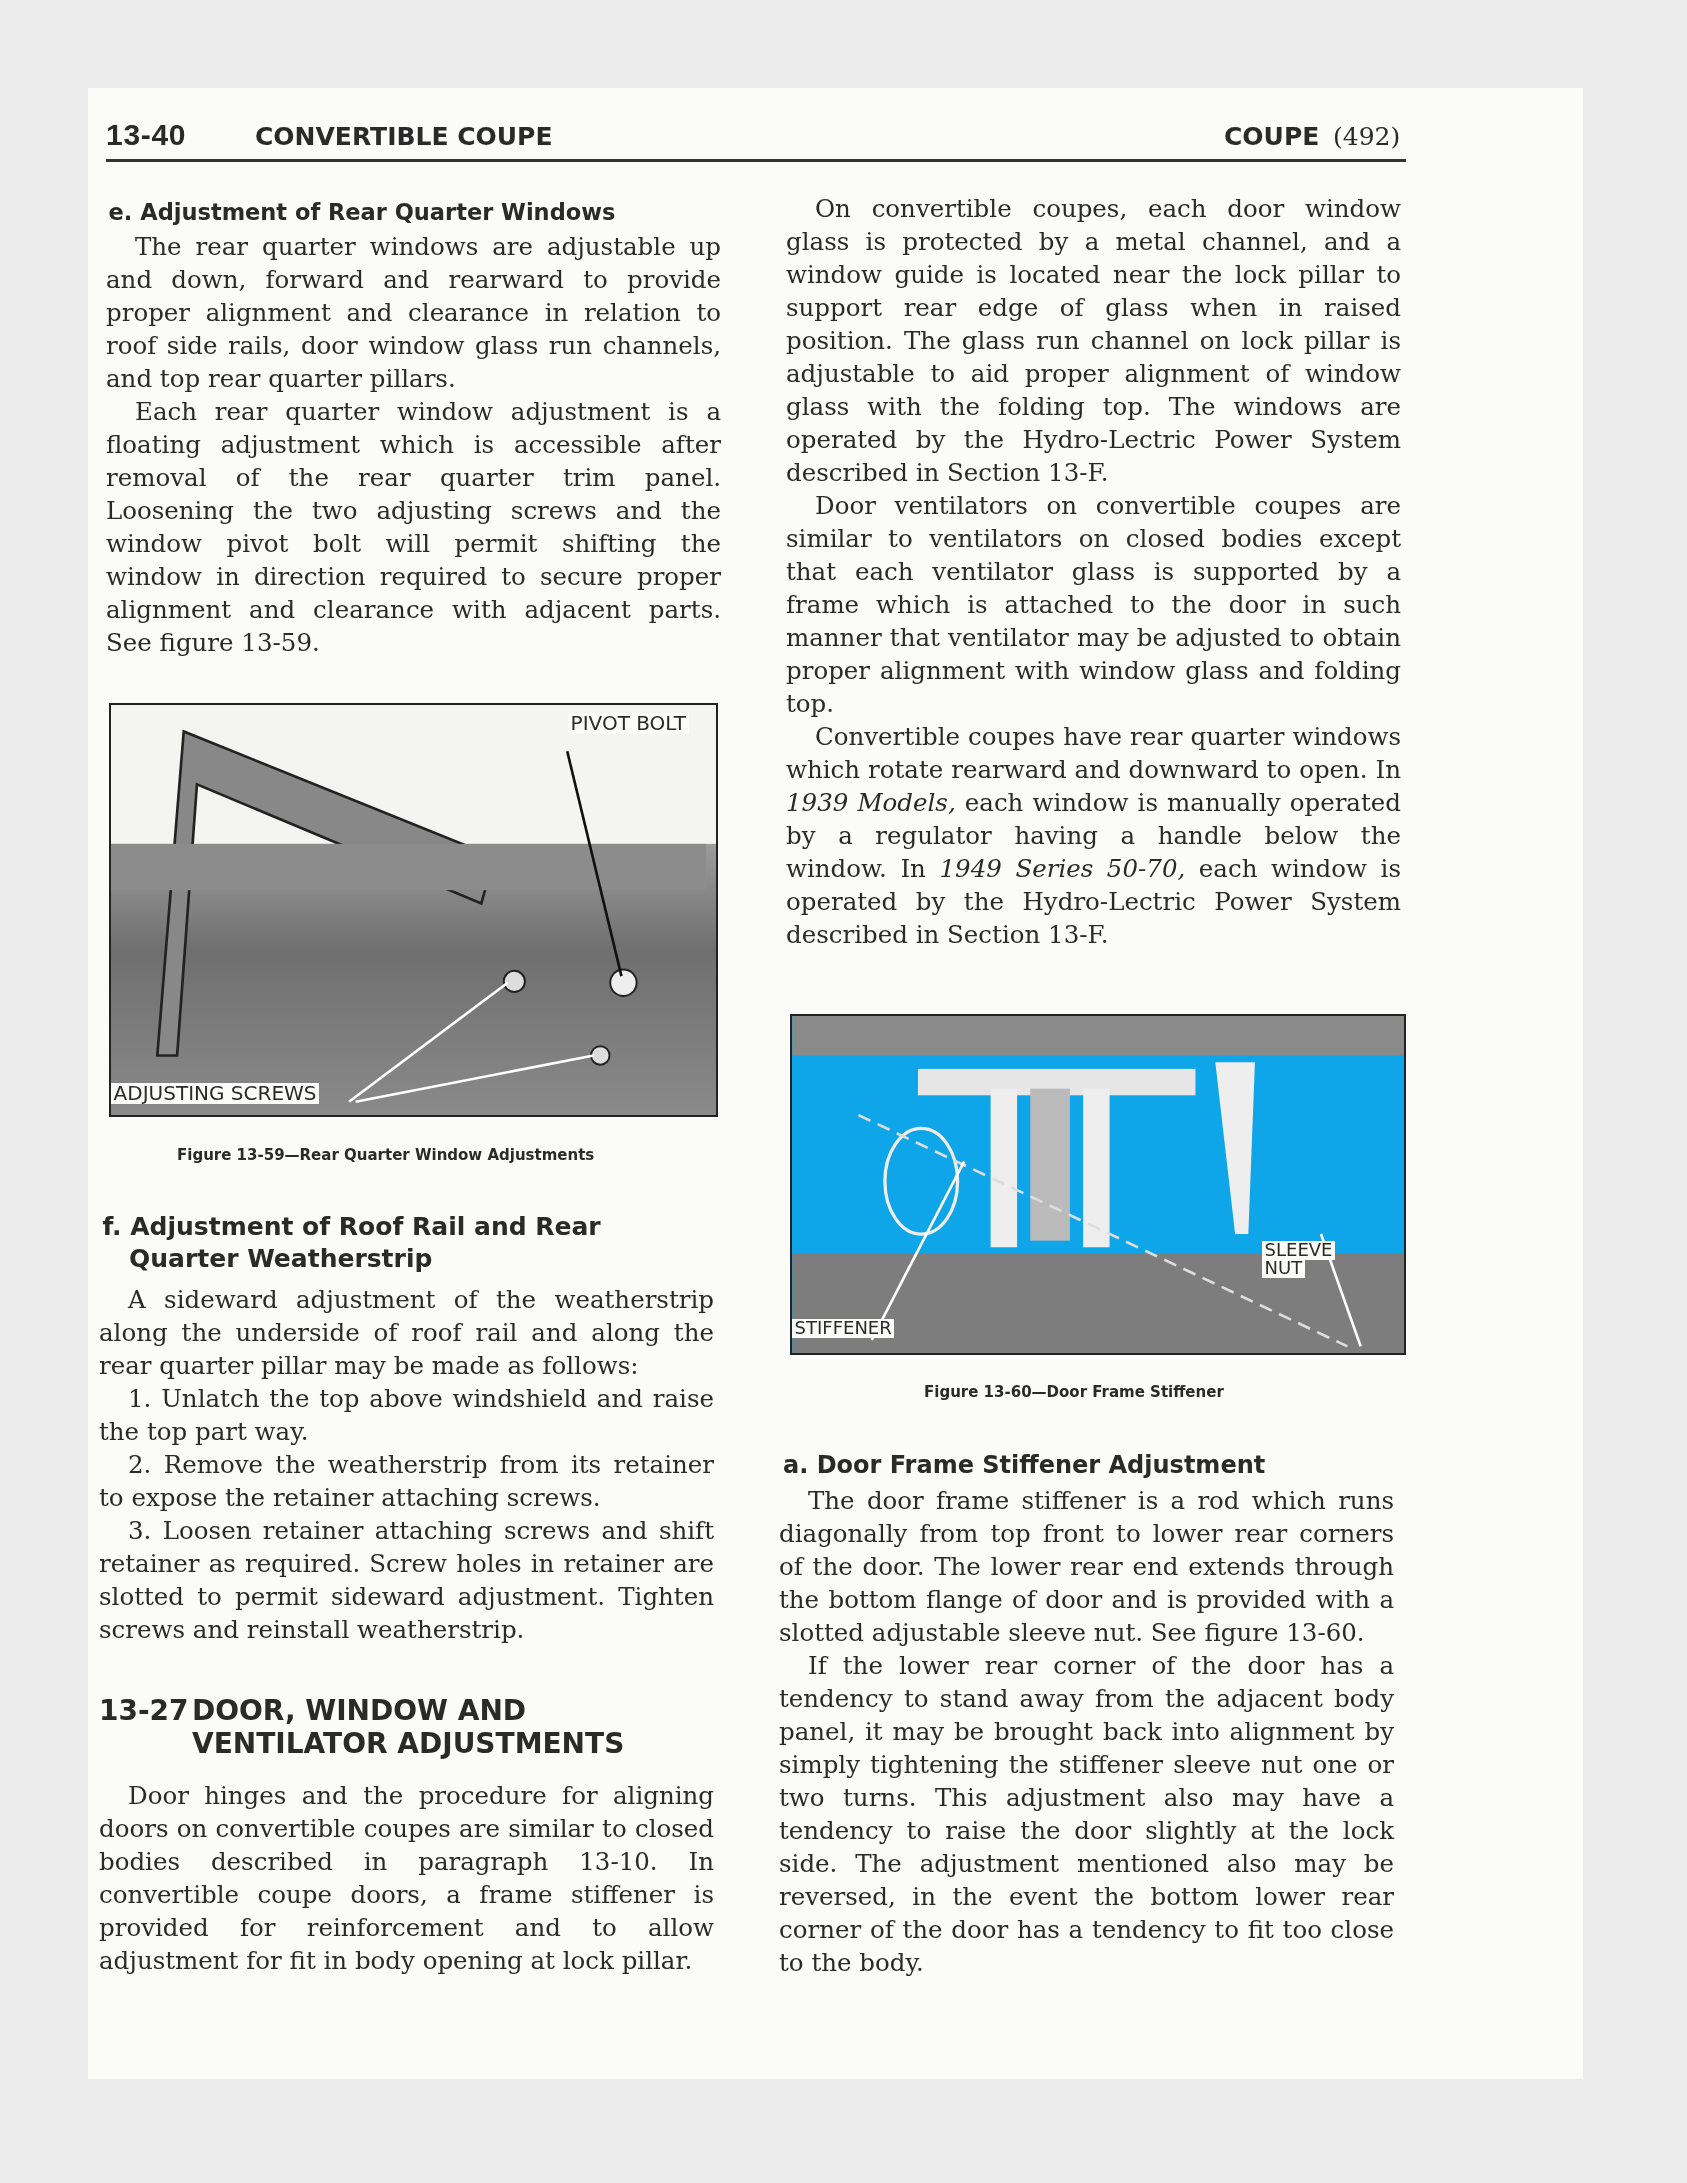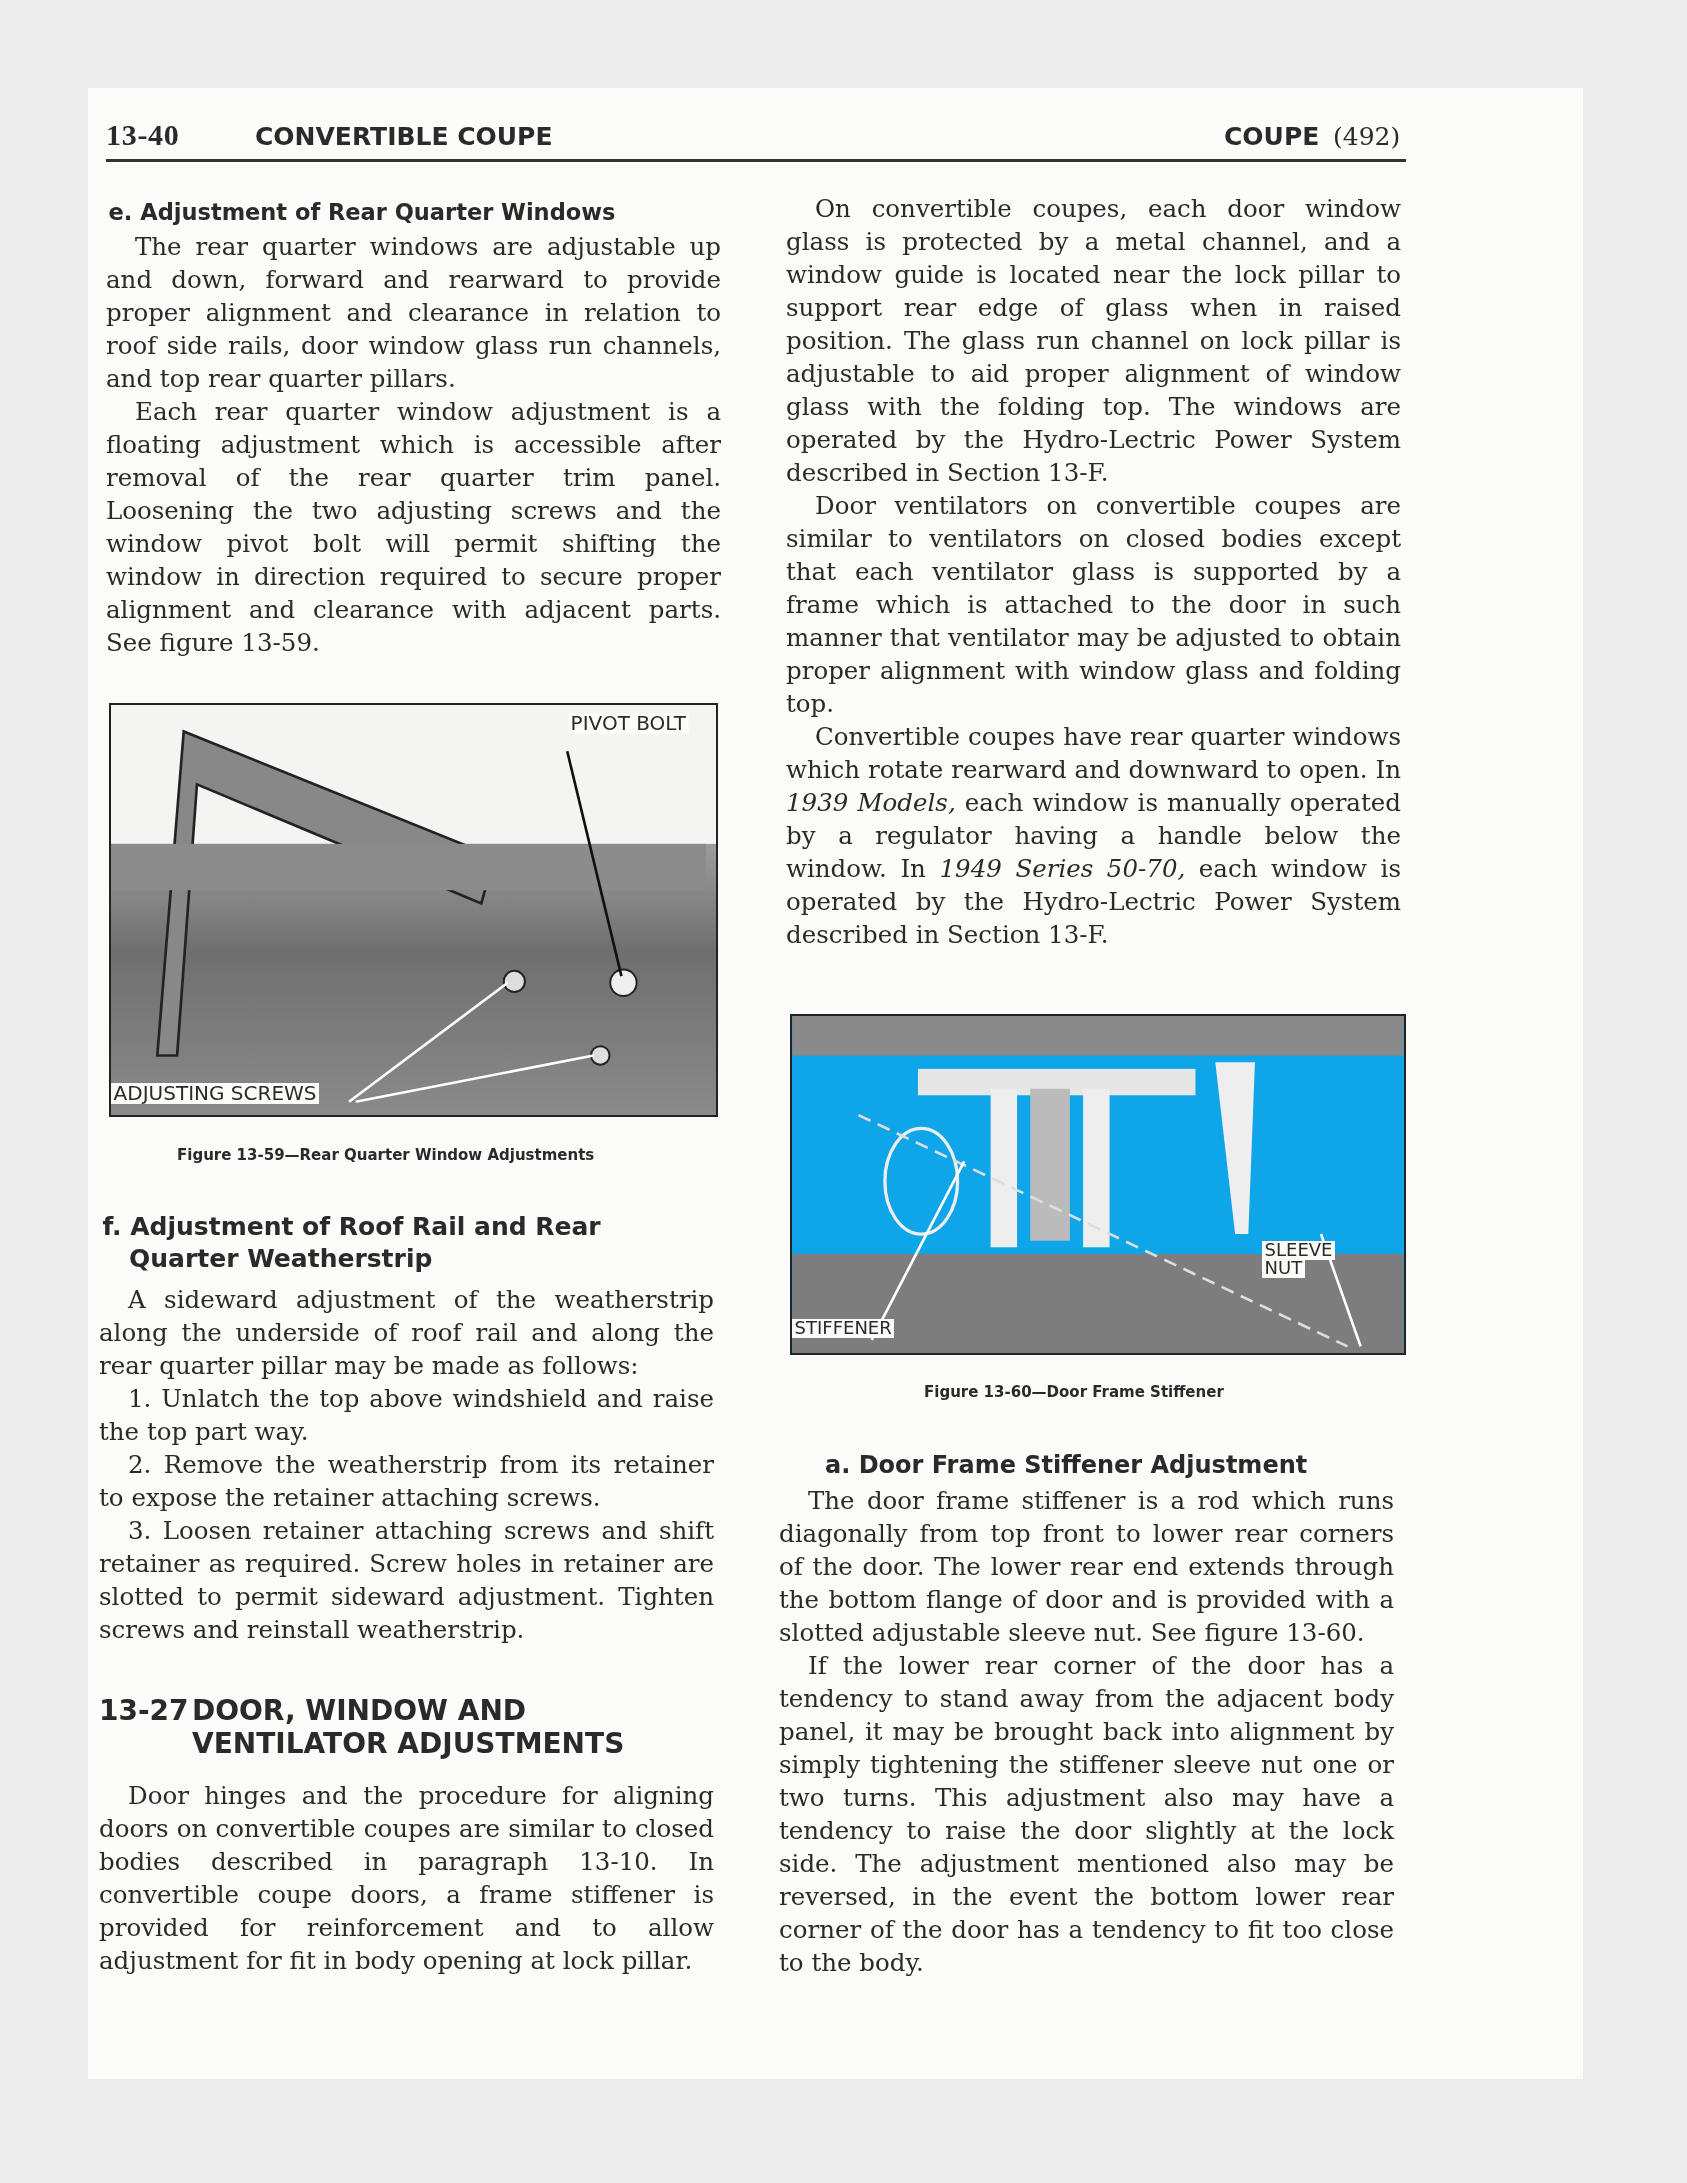--- a/index.html
+++ b/index.html
@@ -1,19 +1,19 @@
 <!DOCTYPE html>
 <html style="font-size:10.6px"><head>
 <meta charset="utf-8">
 <style>
   html,body{margin:0;padding:0;}
   body{width:1687px;height:2183px;background:#ececec;position:relative;overflow:hidden;font-family:"DejaVu Serif",serif;color:#2a2a2a;}
   .page{position:absolute;left:88px;top:88px;width:1495px;height:1991px;background:#fbfbf9;}
   .hdr{position:absolute;left:106px;top:118px;width:1300px;height:41px;}
-  .hdr .num{position:absolute;left:0;top:0;font-family:Liberation Serif, serif;font-weight:bold;font-size:30px;letter-spacing:0.7px;}
+  .hdr .num{position:absolute;left:0;top:0;font-family:Liberation Sans, sans-serif;font-weight:bold;font-size:30px;letter-spacing:0.7px;}
   .hdr .title{position:absolute;left:149px;top:4px;font-family:"DejaVu Sans",sans-serif;font-weight:bold;font-size:25px;}
   .hdr .body{position:absolute;left:1118px;top:4px;font-family:"DejaVu Sans",sans-serif;font-weight:bold;font-size:25px;}
   .hdr .pg{position:absolute;left:1227px;top:4px;font-size:25px;}
   .rule{position:absolute;left:106px;top:159px;width:1300px;height:3.3px;background:#333;}
   .col{position:absolute;width:615px;}
   .h{font-family:"DejaVu Sans",sans-serif;font-weight:bold;font-size:22.5px;line-height:29px;margin:0 0 2.6px 0;}
   p{margin:0;font-size:24.5px;line-height:33px;text-align:justify;text-indent:29px;}
   .fig{position:absolute;border:2px solid #222;background:linear-gradient(180deg,#ddd 0%,#9a9a9a 35%,#6f6f6f 60%,#8a8a8a 100%);overflow:hidden;}
   .lbl{position:absolute;background:#fbfbf9;font-family:"DejaVu Sans",sans-serif;font-size:20px;line-height:21px;padding:0 2.6px;}
   .cap{position:absolute;font-family:"DejaVu Sans",sans-serif;font-weight:bold;font-size:15px;}
@@ -91,17 +91,17 @@
     <polyline points="120,490 260,220" stroke="#fff" stroke-width="4" fill="none"></polyline>
     <line x1="800" y1="330" x2="860" y2="500" stroke="#fff" stroke-width="4"></line>
   </svg>
   <span class="lbl" style="left:470px;top:225px;font-size:18px;line-height:18.5px;">SLEEVE</span>
   <span class="lbl" style="left:470px;top:243px;font-size:18px;line-height:18.5px;">NUT</span>
   <span class="lbl" style="left:0;top:303px;font-size:18px;line-height:18.5px;">STIFFENER</span>
 </div>
 <div class="cap" style="left:924px;top:1383px;">Figure 13-60—Door Frame Stiffener</div>
 
 <div class="col" style="left:779px;top:1449px;">
-  <div class="h" style="font-size:24px;line-height:32px;padding-left:4px;margin-left:42px;">a.  Door Frame Stiffener Adjustment</div>
+  <div class="h" style="font-size:24px;line-height:32px;padding-left:4px;">a.  Door Frame Stiffener Adjustment</div>
   <p>The door frame stiffener is a rod which runs diagonally from top front to lower rear corners of the door. The lower rear end extends through the bottom flange of door and is provided with a slotted adjustable sleeve nut. See figure 13-60.</p>
   <p>If the lower rear corner of the door has a tendency to stand away from the adjacent body panel, it may be brought back into alignment by simply tightening the stiffener sleeve nut one or two turns. This adjustment also may have a tendency to raise the door slightly at the lock side. The adjustment mentioned also may be reversed, in the event the bottom lower rear corner of the door has a tendency to fit too close to the body.</p>
 </div>
 
 
 </body></html>

